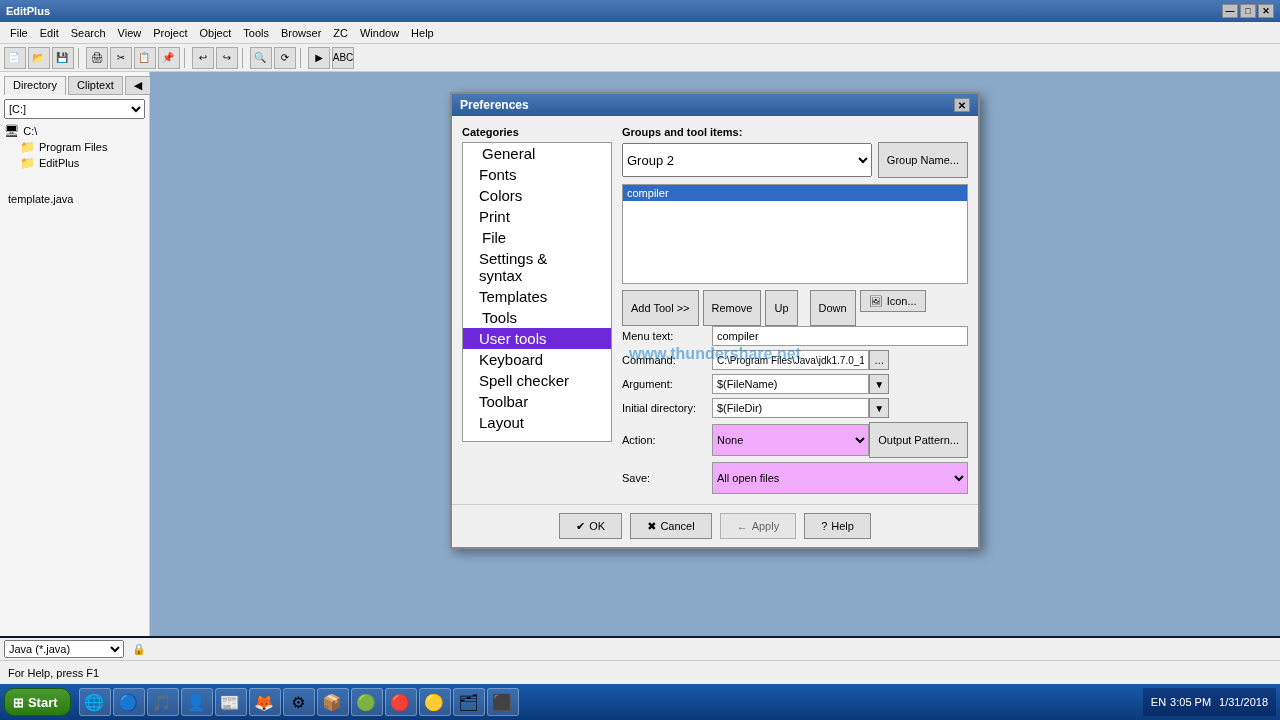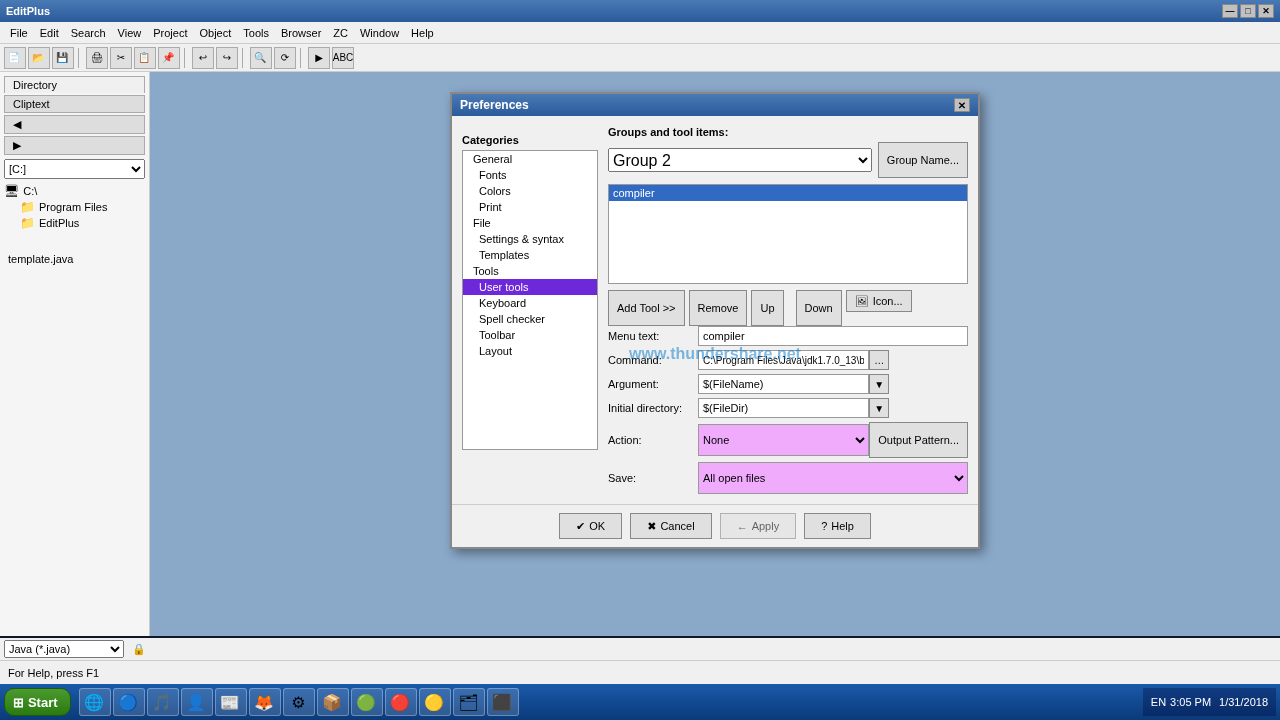--- a/index.html
+++ b/index.html
@@ -90,21 +90,20 @@
     .sidebar {
       width: 150px;
       background: #f5f5f5;
       border-right: 1px solid #ccc;
       padding: 4px;
     }
     .sidebar-tabs {
       display: flex;
       gap: 2px;
       margin-bottom: 4px;
-      flex-direction: column;
     }
     .sidebar-tab {
       padding: 2px 8px;
       background: #ddd;
       border: 1px solid #aaa;
       cursor: pointer;
       font-size: 11px;
     }
     .sidebar-tab.active { background: #f0f0f0; border-bottom: none; }
 
@@ -165,40 +164,39 @@
       cursor: pointer;
     }
     .dialog-body {
       display: flex;
       padding: 10px;
       gap: 10px;
     }
 
     
     .categories-panel {
-      width: 136px;
+      width: 150px;
       flex-shrink: 0;
-      margin-top: 8px;
     }
     .categories-title {
       font-size: 11px;
       font-weight: bold;
       margin-bottom: 4px;
       color: #000;
     }
     .categories-list {
       border: 1px solid #999;
       background: white;
       height: 300px;
       overflow-y: auto;
     }
     .cat-item {
-      padding: 2px 10px;
-      cursor: pointer;
-      font-size: 11px;
+      padding: 2px 19px;
+      cursor: pointer;
+      font-size: 15px;
       color: #000;
     }
     .cat-item.selected { background: #6d28d9; color: white; }
     .cat-child { padding-left: 16px; }
 
     
     .right-panel {
       flex: 1;
     }
     .groups-title {
@@ -207,22 +205,22 @@
       margin-bottom: 4px;
     }
     .group-row {
       display: flex;
       gap: 6px;
       margin-bottom: 6px;
       align-items: center;
     }
     .group-select {
       flex: 1;
-      height: 24px;
-      font-size: 16px;
+      height: 34px;
+      font-size: 13px;
     }
     .btn {
       height: 36px;
       padding: 0 8px;
       font-size: 11px;
       background: #e0e0e0;
       border: 1px solid #888;
       cursor: pointer;
       white-space: nowrap;
     }

